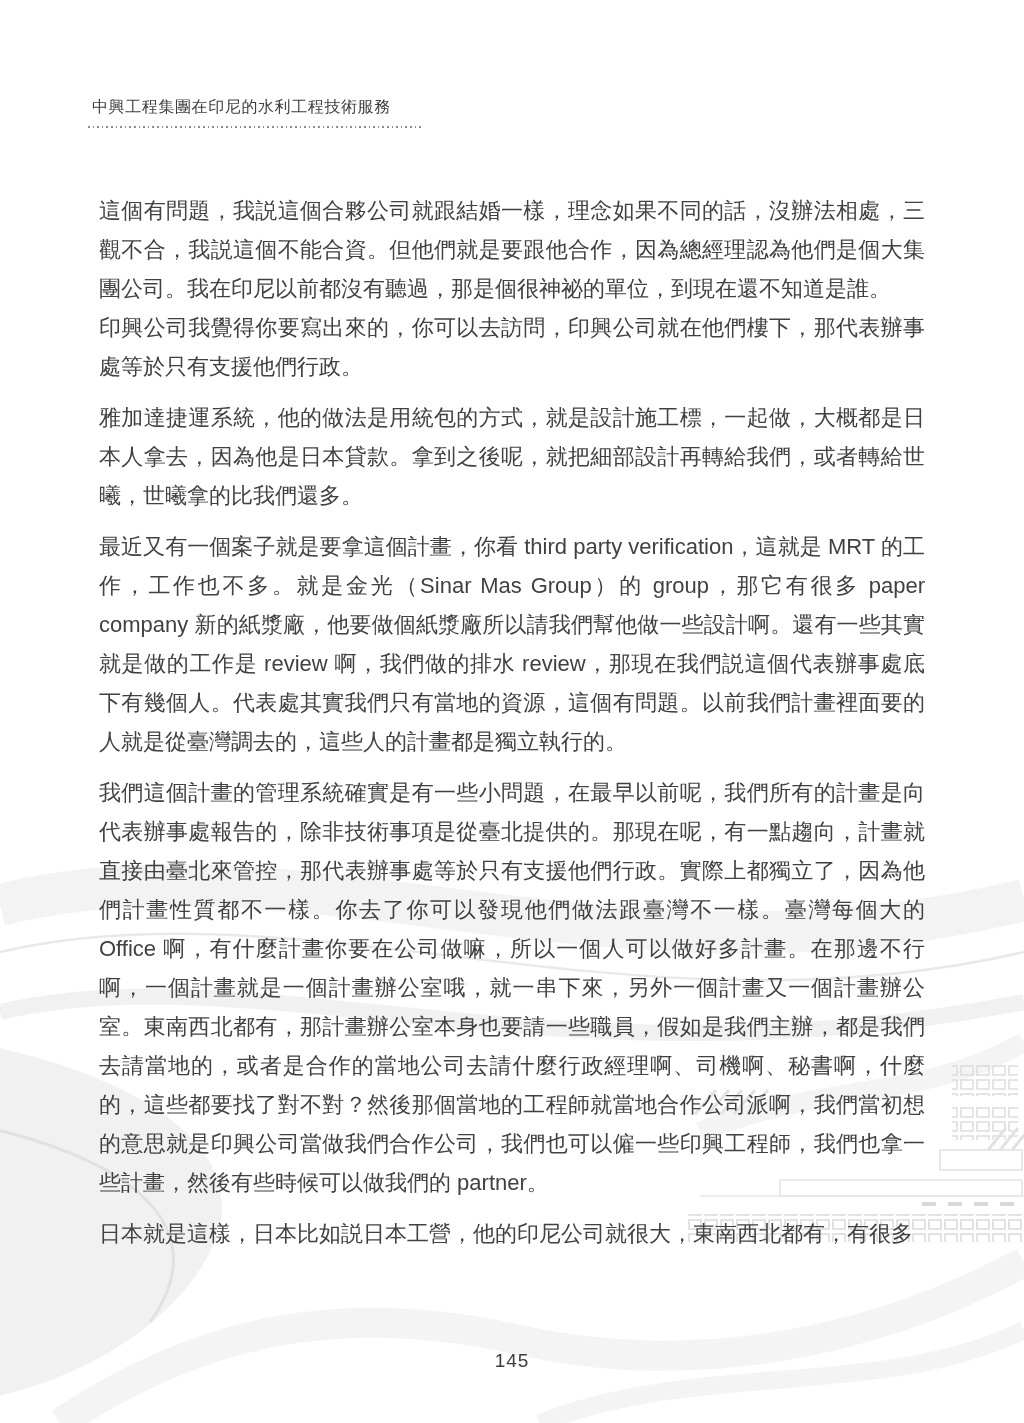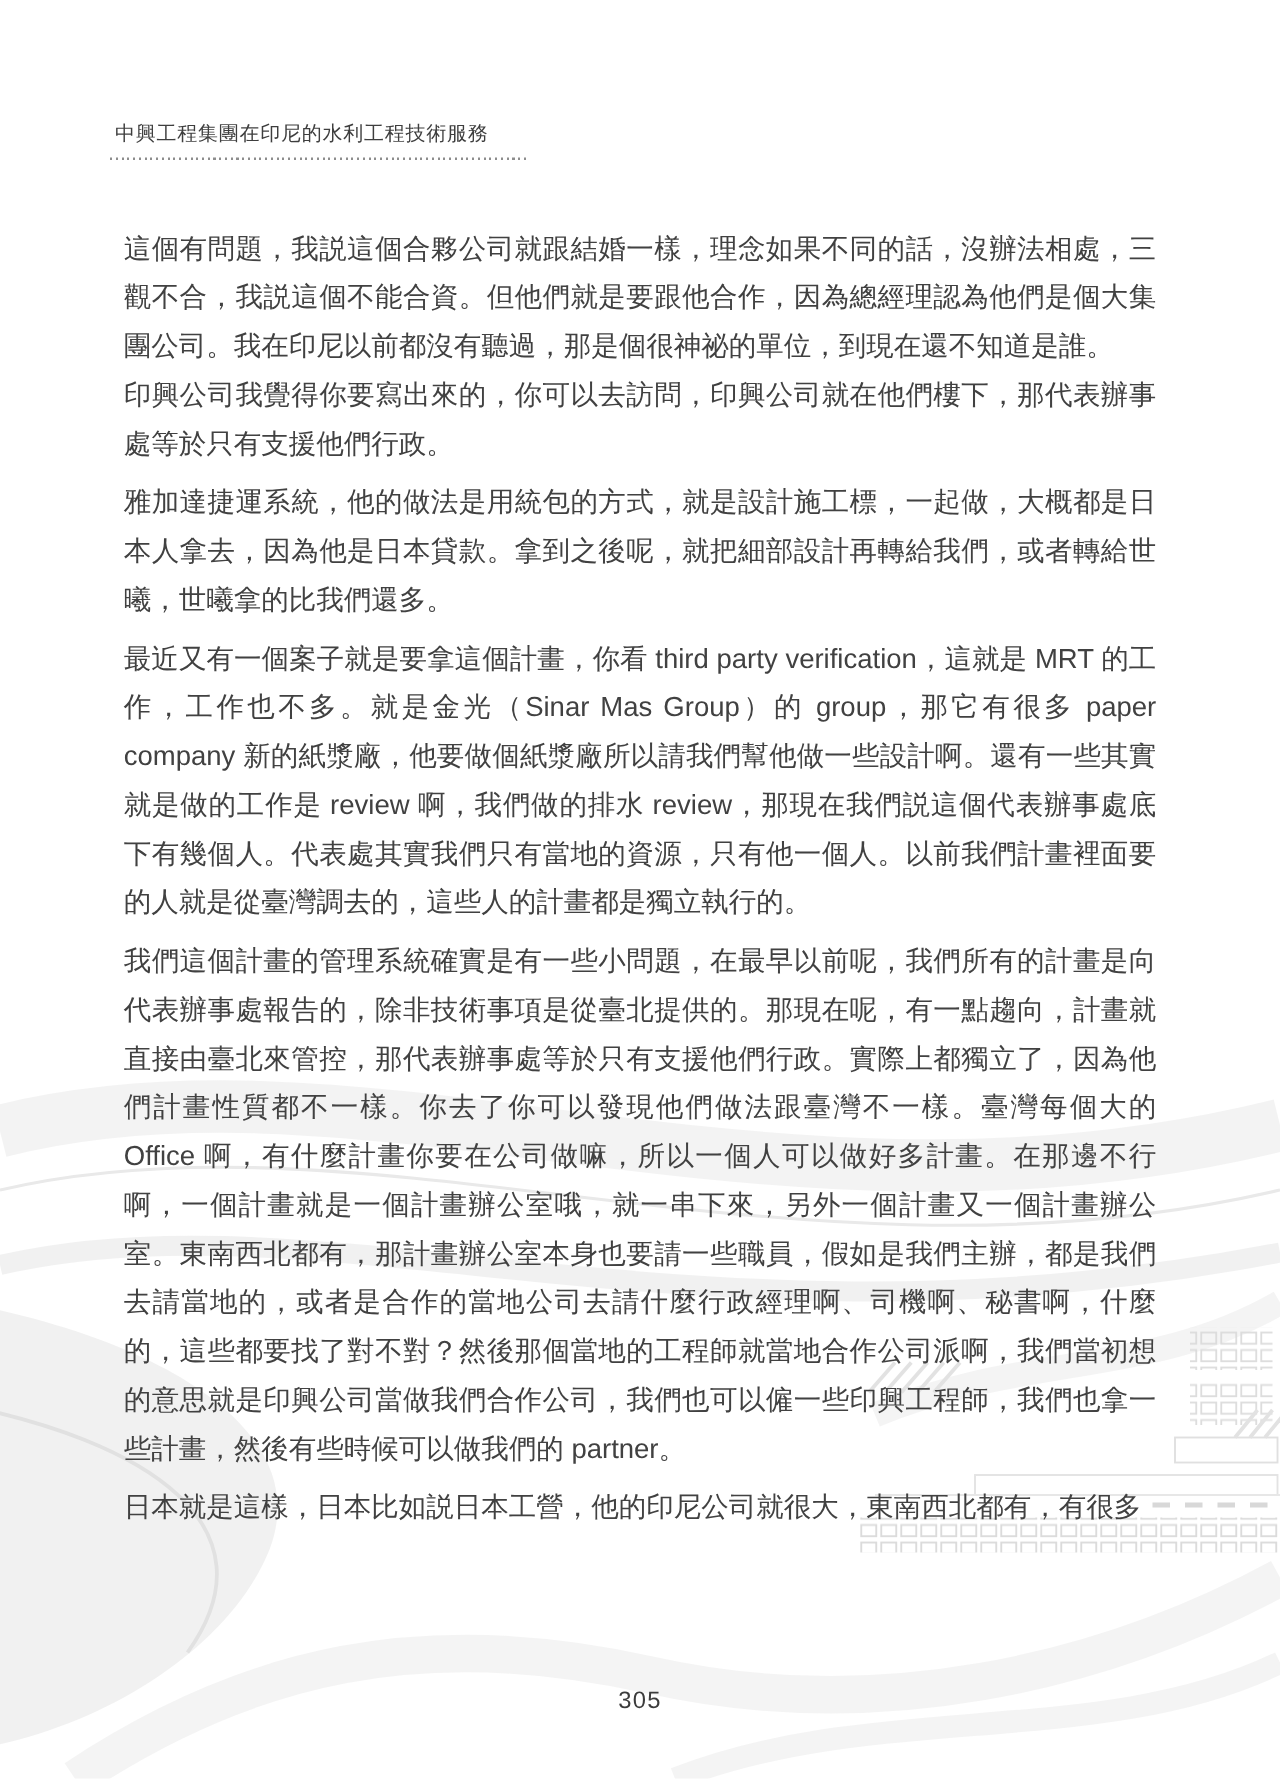--- a/index.html
+++ b/index.html
@@ -43,21 +43,21 @@
     left: 99px;
     top: 179px;
     width: 826px;
     z-index: 2;
     font-size: 22px;
     line-height: 39px;
     color: #414141;
     text-align: justify;
     text-justify: inter-character;
   }
-  .body-text p { margin: 0 0 8px 0; }
+  .body-text p { margin: 12px 0 8px 0; }
   .page-footer {
     position: absolute;
     left: 0;
     top: 1350px;
     width: 1024px;
     text-align: center;
     z-index: 2;
   }
   .page-number {
     font-size: 19px;
@@ -113,22 +113,22 @@
   </svg>
 
   <header class="running-head">
     <div class="running-head-title">中興工程集團在印尼的水利工程技術服務</div>
     <div class="dotted-rule"></div>
   </header>
 
   <main class="body-text">
     <p><span>這個有問題，我説這個合夥公司就跟結婚一樣，理念如果不同的話，沒辦法相處，三觀不合，我説這個不能合資。但他們就是要跟他合作，因為總經理認為他們是個大集團公司。我在印尼以前都沒有聽過，那是個很神祕的單位，到現在還不知道是誰。</span><br><span>印興公司我覺得你要寫出來的，你可以去訪問，印興公司就在他們樓下，那代表辦事處等於只有支援他們行政。</span></p>
     <p>雅加達捷運系統，他的做法是用統包的方式，就是設計施工標，一起做，大概都是日本人拿去，因為他是日本貸款。拿到之後呢，就把細部設計再轉給我們，或者轉給世曦，世曦拿的比我們還多。</p>
-    <p>最近又有一個案子就是要拿這個計畫，你看 third party verification，這就是 MRT 的工作，工作也不多。就是金光（Sinar Mas Group）的 group，那它有很多 paper company 新的紙漿廠，他要做個紙漿廠所以請我們幫他做一些設計啊。還有一些其實就是做的工作是 review 啊，我們做的排水 review，那現在我們説這個代表辦事處底下有幾個人。代表處其實我們只有當地的資源，只有他一個人。以前我們計畫裡面要的人就是從臺灣調去的，這些人的計畫都是獨立執行的。</p>
+    <p>最近又有一個案子就是要拿這個計畫，你看 third party verification，這就是 MRT 的工作，工作也不多。就是金光（Sinar Mas Group）的 group，那它有很多 paper company 新的紙漿廠，他要做個紙漿廠所以請我們幫他做一些設計啊。還有一些其實就是做的工作是 review 啊，我們做的排水 review，那現在我們説這個代表辦事處底下有幾個人。代表處其實我們只有當地的資源，這個有問題。以前我們計畫裡面要的人就是從臺灣調去的，這些人的計畫都是獨立執行的。</p>
     <p>我們這個計畫的管理系統確實是有一些小問題，在最早以前呢，我們所有的計畫是向代表辦事處報告的，除非技術事項是從臺北提供的。那現在呢，有一點趨向，計畫就直接由臺北來管控，那代表辦事處等於只有支援他們行政。實際上都獨立了，因為他們計畫性質都不一樣。你去了你可以發現他們做法跟臺灣不一樣。臺灣每個大的 Office 啊，有什麼計畫你要在公司做嘛，所以一個人可以做好多計畫。在那邊不行啊，一個計畫就是一個計畫辦公室哦，就一串下來，另外一個計畫又一個計畫辦公室。東南西北都有，那計畫辦公室本身也要請一些職員，假如是我們主辦，都是我們去請當地的，或者是合作的當地公司去請什麼行政經理啊、司機啊、秘書啊，什麼的，這些都要找了對不對？然後那個當地的工程師就當地合作公司派啊，我們當初想的意思就是印興公司當做我們合作公司，我們也可以僱一些印興工程師，我們也拿一些計畫，然後有些時候可以做我們的 partner。</p>
     <p>日本就是這樣，日本比如説日本工營，他的印尼公司就很大，東南西北都有，有很多</p>
   </main>
 
   <footer class="page-footer">
-    <span class="page-number">305</span>
+    <span class="page-number">145</span>
   </footer>
 
 </div>
 
 </body></html>

